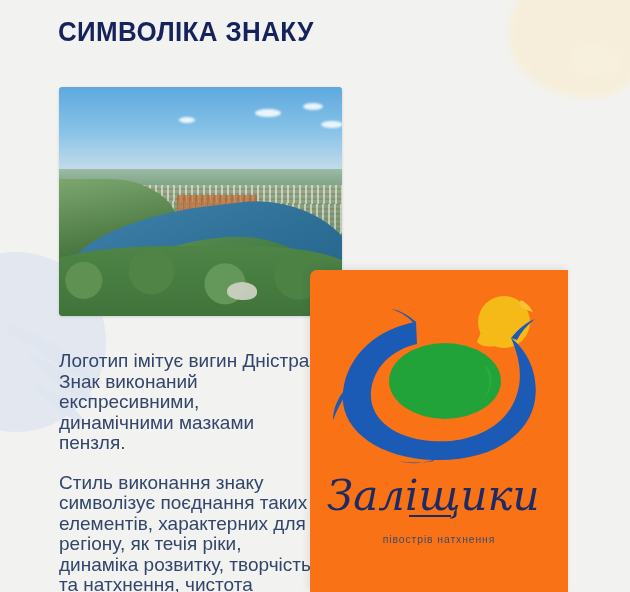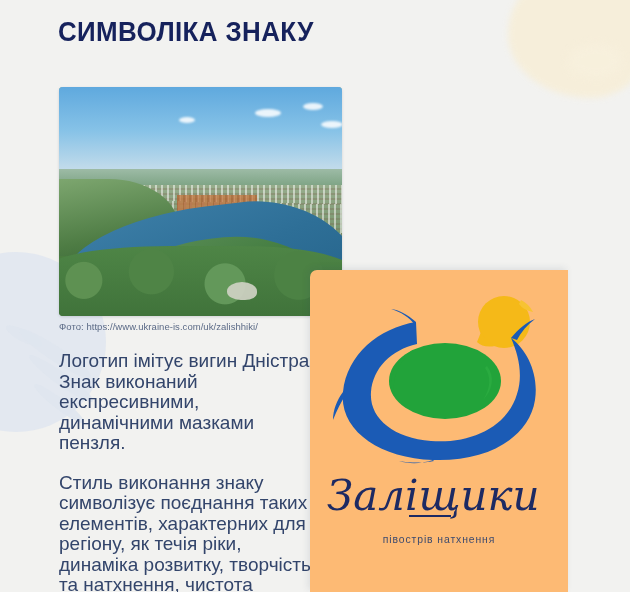--- a/index.html
+++ b/index.html
@@ -221,21 +221,21 @@
   }
   .body-copy p + p { margin-top: 19px; }
 
   
   .logo-card {
     position: absolute;
     left: 310px;
     top: 270px;
     width: 258px;
     height: 322px;
-    background: #fdba74;
+    background: #f97316;
     border-radius: 7px 0 0 0;
     box-shadow: -2px -2px 7px rgba(40,55,90,.10);
     overflow: hidden;
   }
 
   .logo-mark {
     position: absolute;
     left: 50%;
     top: 18px;
     transform: translateX(-50%);
@@ -290,21 +290,20 @@
       <div class="river-inner"></div>
       <div class="bridge"></div>
       <div class="bridge-pier p1"></div>
       <div class="bridge-pier p2"></div>
       <div class="bridge-pier p3"></div>
       <div class="forest-bottom"></div>
       <div class="rock"></div>
     </div>
   </div>
 
-  <div class="photo-caption">Фото: https://www.ukraine-is.com/uk/zalishhiki/</div>
 
   <div class="body-copy">
     <p>Логотип імітує вигин Дністра. Знак виконаний експресивними, динамічними мазками пензля.</p>
     <p>Стиль виконання знаку символізує поєднання таких елементів, характерних для регіону, як течія ріки, динаміка розвитку, творчість та натхнення, чистота природи, унікальний клімат.</p>
   </div>
 
   <div class="logo-card">
 
     <div class="logo-mark">
       <svg width="236" height="176" viewBox="0 0 236 176" aria-hidden="true">

